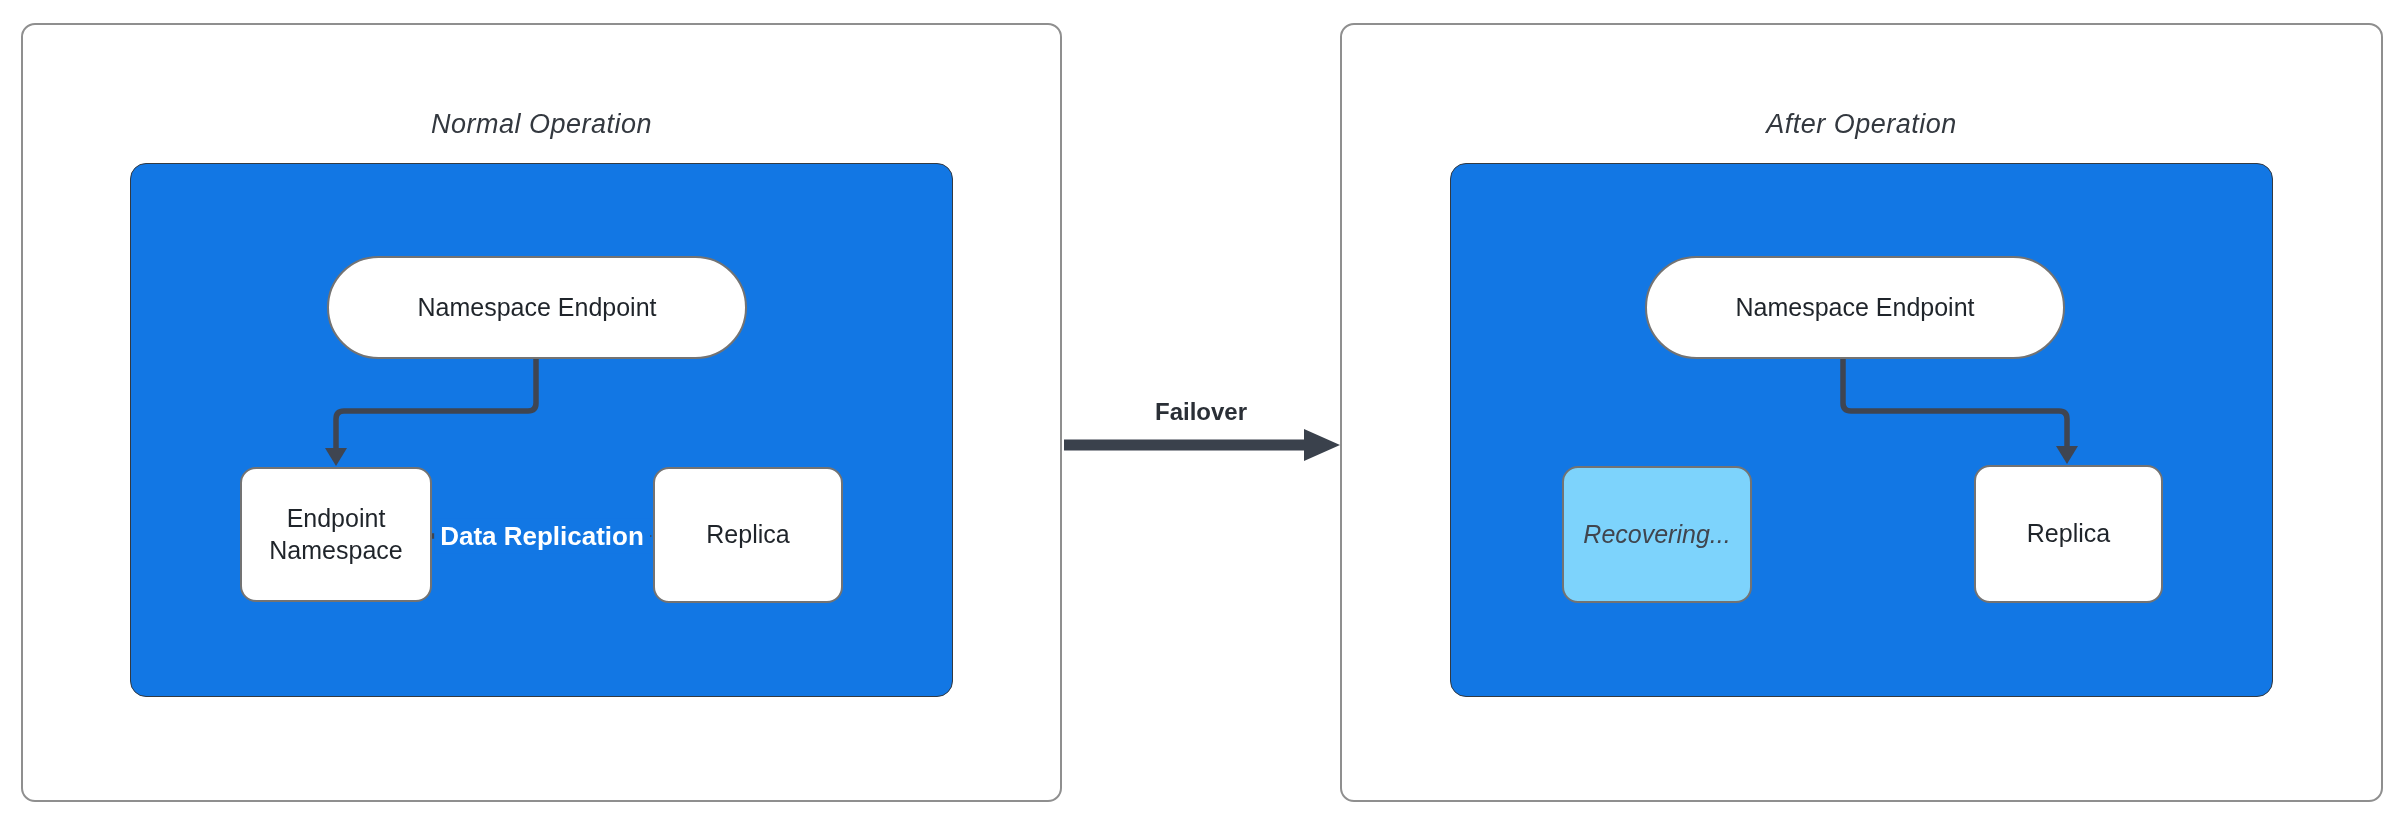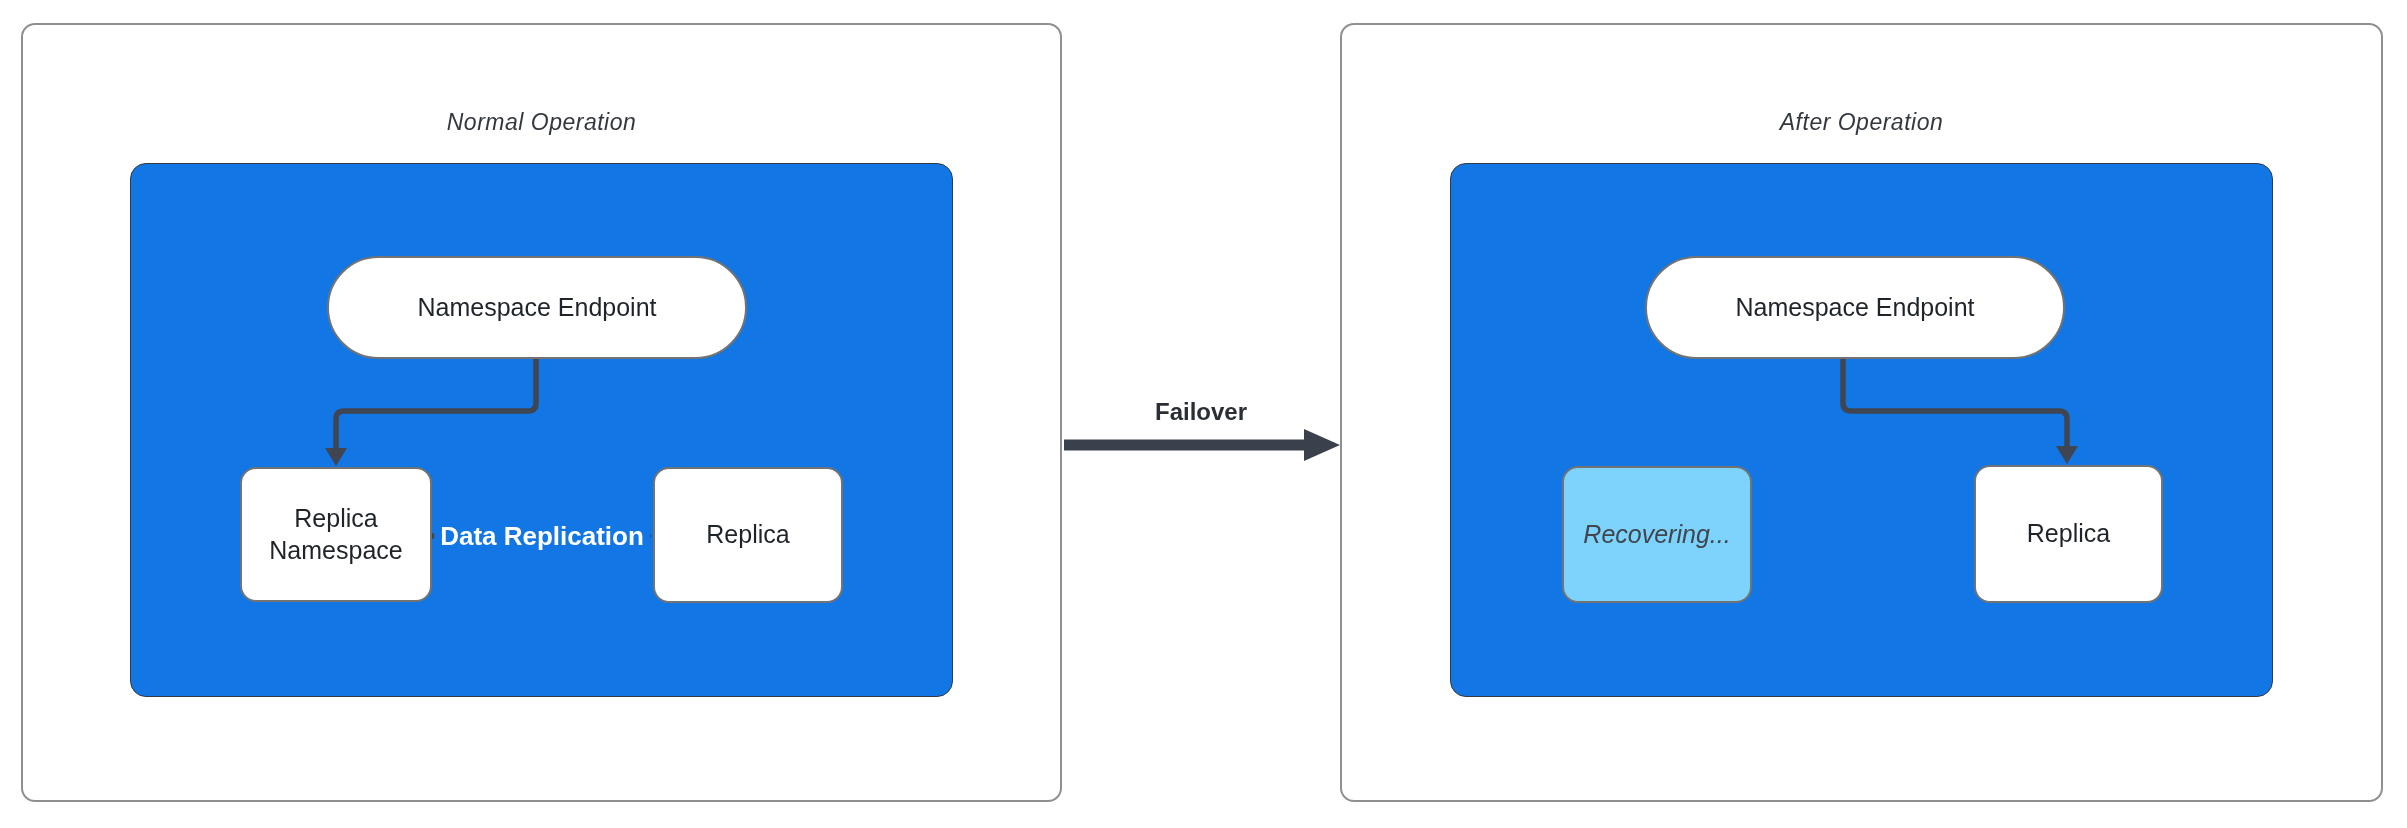--- a/index.html
+++ b/index.html
@@ -18,21 +18,21 @@
     border-radius: 14px;
   }
   .panel-left  { left: 21px;   top: 23px; width: 1041px; height: 779px; }
   .panel-right { left: 1340px; top: 23px; width: 1043px; height: 779px; }
 
   .panel-title {
     position: absolute;
     left: 0; right: 0; top: 84px;
     text-align: center;
     font-style: italic;
-    font-size: 23px;
+    font-size: 27px;
     color: #33383f;
     letter-spacing: 0.5px;
   }
 
   .container-blue {
     position: absolute;
     width: 823px; height: 534px; top: 163px;
     background: #1277e4;
     border: 1px solid #333a42;
     border-radius: 16px;
@@ -128,21 +128,21 @@
     <polygon class="edge-head" points="2056,446 2078,446 2067,464"></polygon>
 
     <path class="failover-line" d="M1064 445 H1306"></path>
     <polygon class="failover-head" points="1304,429 1304,461 1340,445"></polygon>
   </svg>
 
   <div class="node stadium left-ep">
     <span>Namespace Endpoint</span>
   </div>
   <div class="node rect primary-node">
-    <span>Replica Namespace</span>
+    <span>Endpoint Namespace</span>
   </div>
   <div class="node rect replica-left">
     <span>Replica</span>
   </div>
 
   <div class="node stadium right-ep">
     <span>Namespace Endpoint</span>
   </div>
   <div class="node rect recovering-node">
     <span>Recovering...</span>

